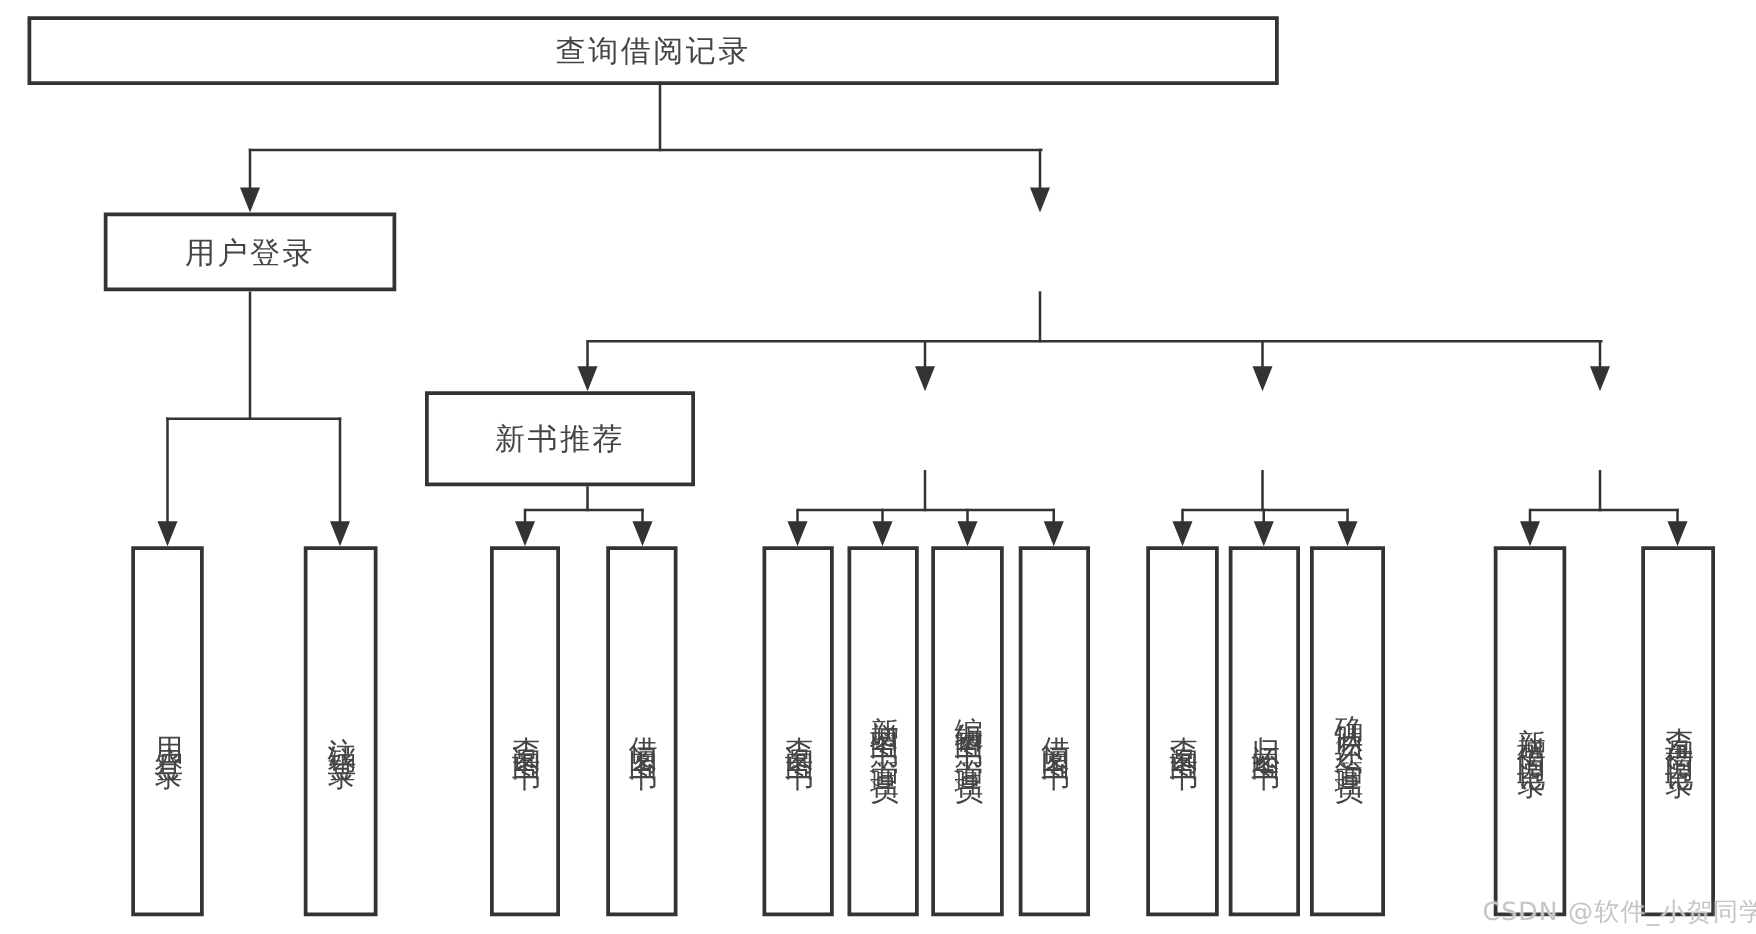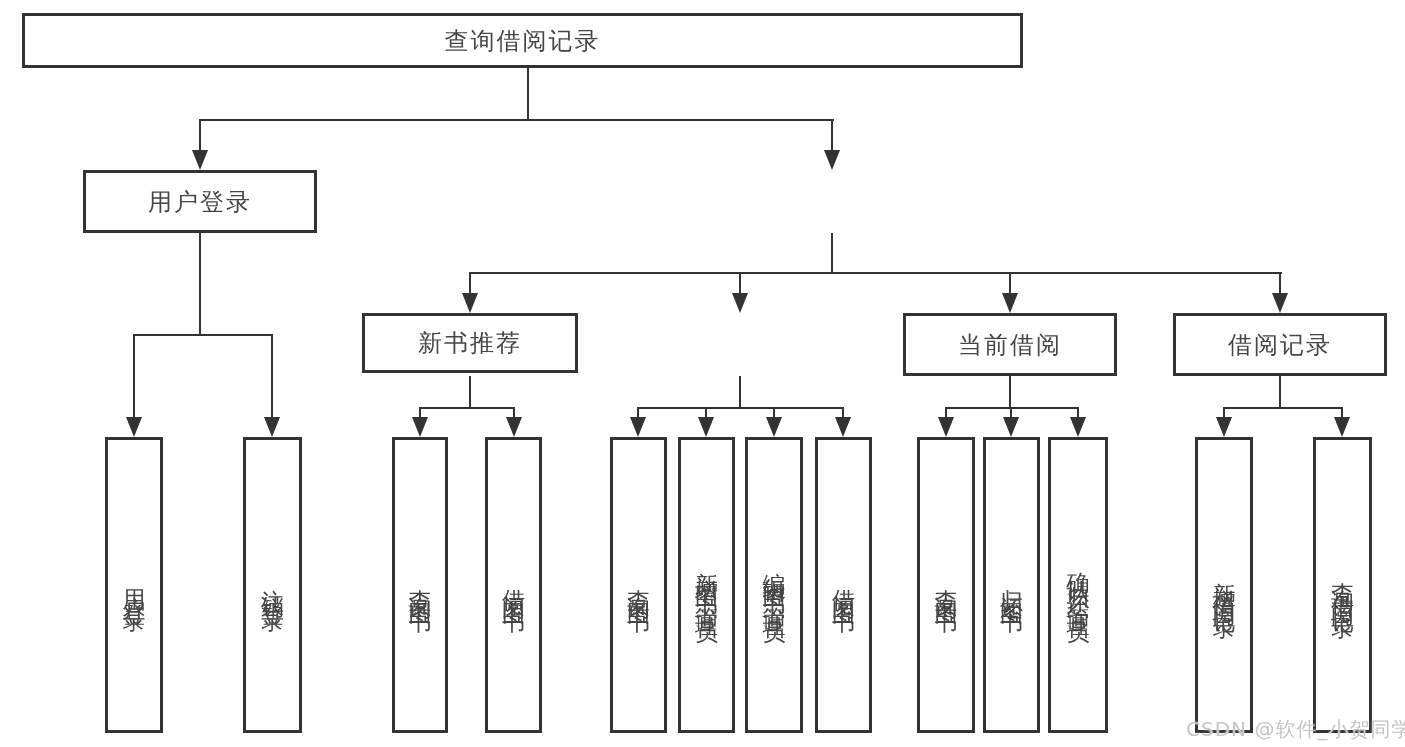--- a/index.html
+++ b/index.html
@@ -77,28 +77,22 @@
   <div class="line" style="left:470px;top:272px;width:812px;height:2px"></div>
   <div class="line" style="left:469px;top:272px;width:2px;height:24px"></div>
   <div class="arrow" style="left:462px;top:293px"></div>
   <div class="line" style="left:739px;top:272px;width:2px;height:24px"></div>
   <div class="arrow" style="left:732px;top:293px"></div>
   <div class="line" style="left:1009px;top:272px;width:2px;height:24px"></div>
   <div class="arrow" style="left:1002px;top:293px"></div>
   <div class="line" style="left:1279px;top:272px;width:2px;height:24px"></div>
   <div class="arrow" style="left:1272px;top:293px"></div>
 
-  <div class="box" style="left:362px;top:313px;width:216px;height:60px">
+  <div class="box" style="left:340px;top:313px;width:216px;height:76px">
     <span>新书推荐</span>
-  </div>
-  <div class="box" style="left:903px;top:313px;width:214px;height:63px">
-    <span>当前借阅</span>
-  </div>
-  <div class="box" style="left:1173px;top:313px;width:214px;height:63px">
-    <span>借阅记录</span>
   </div>
 
   <div class="line" style="left:469px;top:376px;width:2px;height:33px"></div>
   <div class="line" style="left:420px;top:407px;width:95px;height:2px"></div>
   <div class="line" style="left:419px;top:407px;width:2px;height:12px"></div>
   <div class="arrow" style="left:412px;top:417px"></div>
   <div class="line" style="left:513px;top:407px;width:2px;height:12px"></div>
   <div class="arrow" style="left:506px;top:417px"></div>
 
   <div class="line" style="left:739px;top:376px;width:2px;height:33px"></div>

